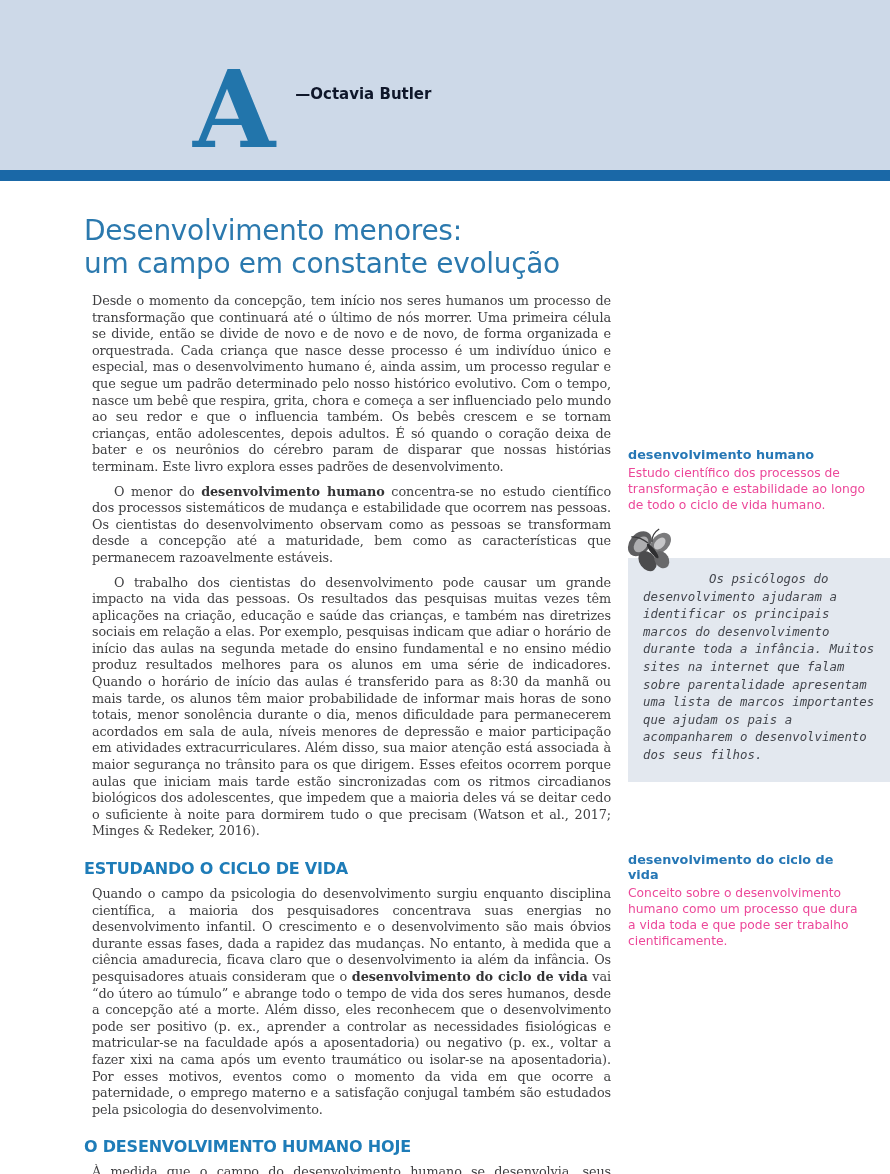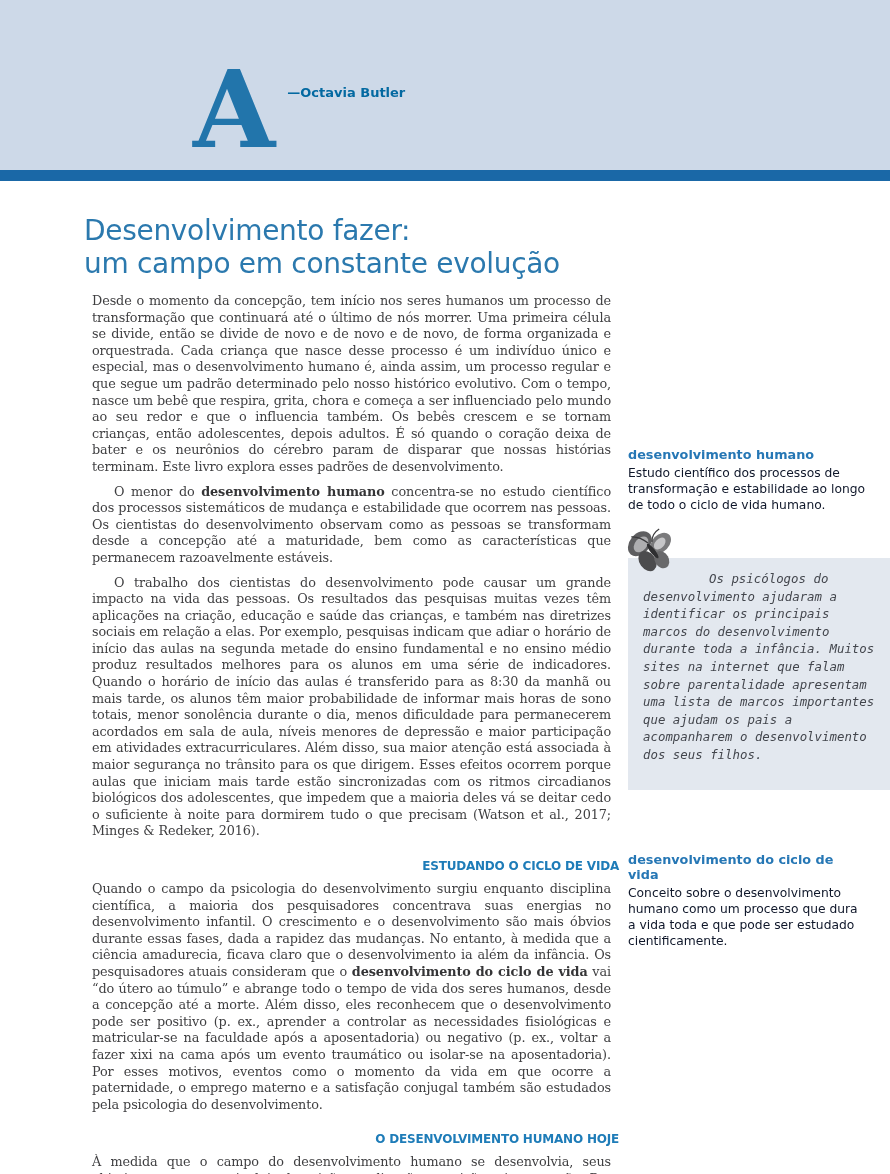--- a/index.html
+++ b/index.html
@@ -8,47 +8,47 @@
 
   
   .quote-band{position:absolute;top:0;left:0;width:890px;height:170px;background:#cdd9e8;}
   .quote-inner{display:flex;padding:68px 0 0 193px;gap:12px;}
   .dropcap{font-family:"DejaVu Serif",serif;font-weight:bold;font-size:106px;line-height:.8;
            color:#2275ab;}
   .quote-right{padding-top:2px;}
   .quote-text{font-family:"DejaVu Serif",serif;font-style:italic;font-weight:bold;
               font-size:25px;color:#2277ad;letter-spacing:.2px;}
   .quote-attr{font-family:"DejaVu Sans","Liberation Sans",sans-serif;font-weight:bold;
-              font-size:13px;color:#0369a1;margin-top:15px;}
+              font-size:15px;color:#0f172a;margin-top:15px;margin-left:8px;}
   .divider-bar{position:absolute;top:170px;left:0;width:890px;height:11px;background:#1a68a7;}
 
   
   .main-col{position:absolute;left:84px;top:214px;width:535px;}
   h1.page-title{font-family:"DejaVu Sans","Liberation Sans",sans-serif;font-weight:normal;
                 font-size:28px;line-height:33px;color:#2b79ae;letter-spacing:-.3px;
                 margin:0 0 13px 0;}
   .main-col p{font-size:12.8px;line-height:16.6px;color:#3f3f41;text-align:justify;
               margin:8px;letter-spacing:-.1px;}
   .main-col p.indent{text-indent:22px;}
   .main-col p b{font-weight:bold;color:#353537;}
   h2.sec-head{font-family:"DejaVu Sans","Liberation Sans",sans-serif;font-weight:bold;
-              font-size:12px;color:#1e7cb8;letter-spacing:-.2px;margin:19px 0 7px 0;text-align:right;}
+              font-size:16px;color:#1e7cb8;letter-spacing:-.2px;margin:19px 0 7px 0;}
 
   
   .margin-col{position:absolute;left:628px;top:0;width:262px;height:1174px;}
   .margin-note{position:absolute;left:0;width:240px;}
   .margin-note .term{font-family:"DejaVu Sans","Liberation Sans",sans-serif;font-weight:bold;
                      font-size:12.8px;color:#2677b5;margin-bottom:3px;}
   .margin-note .def{font-family:"DejaVu Sans","Liberation Sans",sans-serif;
-                    font-size:12.3px;line-height:16px;color:#0f172a;}
+                    font-size:12.3px;line-height:16px;color:#ec4899;}
   .note-1{top:447px;}
   .note-2{top:852px;}
 
   .note-box{position:absolute;top:558px;left:0;width:262px;min-height:218px;
-            background:#e3e8ef;box-sizing:border-box;padding:12px 10px 26px 15px;}
+            background:#e3e8ef;box-sizing:border-box;padding:12px 10px 18px 15px;}
   .note-box p{font-family:"DejaVu Sans Mono","Liberation Mono",monospace;font-style:italic;
               font-size:12.4px;line-height:17.6px;color:#43464d;margin:0;text-indent:66px;}
   .butterfly{position:absolute;top:-34px;left:-3px;width:56px;height:56px;}
 </style>
 </head>
 <body>
 
 <div class="page">
 
   <header class="quote-band">
@@ -57,21 +57,21 @@
       <div class="quote-right">
         <div class="quote-attr">—Octavia Butler</div>
       </div>
     </div>
   </header>
 
   <div class="divider-bar"></div>
 
   <main class="main-col">
     <h1 class="page-title">
-      <span>Desenvolvimento fazer:</span><br>
+      <span>Desenvolvimento menores:</span><br>
       <span>um campo em constante evolução</span>
     </h1>
 
     <p><span>Desde o momento da concepção, tem início nos seres humanos um processo de transformação que continuará até o último de nós morrer. Uma primeira célula se divide, então se divide de novo e de novo e de novo, de forma organizada e orquestrada. Cada criança que nasce desse processo é um indivíduo único e especial, mas o desenvolvimento humano é, ainda assim, um processo regular e que segue um padrão determinado pelo nosso histórico evolutivo. Com o tempo, nasce um bebê que respira, grita, chora e começa a ser influenciado pelo mundo ao seu redor e que o influencia também. Os bebês crescem e se tornam crianças, então adolescentes, depois adultos. É só quando o coração deixa de bater e os neurônios do cérebro param de disparar que nossas histórias terminam. Este livro explora esses padrões de desenvolvimento.</span></p>
     <p class="indent"><span>O menor do </span><b>desenvolvimento humano</b><span> concentra-se no estudo científico dos processos sistemáticos de mudança e estabilidade que ocorrem nas pessoas. Os cientistas do desenvolvimento observam como as pessoas se transformam desde a concepção até a maturidade, bem como as características que permanecem razoavelmente estáveis.</span></p>
     <p class="indent"><span>O trabalho dos cientistas do desenvolvimento pode causar um grande impacto na vida das pessoas. Os resultados das pesquisas muitas vezes têm aplicações na criação, educação e saúde das crianças, e também nas diretrizes sociais em relação a elas. Por exemplo, pesquisas indicam que adiar o horário de início das aulas na segunda metade do ensino fundamental e no ensino médio produz resultados melhores para os alunos em uma série de indicadores. Quando o horário de início das aulas é transferido para as 8:30 da manhã ou mais tarde, os alunos têm maior probabilidade de informar mais horas de sono totais, menor sonolência durante o dia, menos dificuldade para permanecerem acordados em sala de aula, níveis menores de depressão e maior participação em atividades extracurriculares. Além disso, sua maior atenção está associada à maior segurança no trânsito para os que dirigem. Esses efeitos ocorrem porque aulas que iniciam mais tarde estão sincronizadas com os ritmos circadianos biológicos dos adolescentes, que impedem que a maioria deles vá se deitar cedo o suficiente à noite para dormirem tudo o que precisam (Watson et al., 2017; Minges &amp; Redeker, 2016).</span></p>
 
     <h2 class="sec-head">ESTUDANDO O CICLO DE VIDA</h2>
     <p><span>Quando o campo da psicologia do desenvolvimento surgiu enquanto disciplina científica, a maioria dos pesquisadores concentrava suas energias no desenvolvimento infantil. O crescimento e o desenvolvimento são mais óbvios durante essas fases, dada a rapidez das mudanças. No entanto, à medida que a ciência amadurecia, ficava claro que o desenvolvimento ia além da infância. Os pesquisadores atuais consideram que o </span><b>desenvolvimento do ciclo de vida</b><span> vai “do útero ao túmulo” e abrange todo o tempo de vida dos seres humanos, desde a concepção até a morte. Além disso, eles reconhecem que o desenvolvimento pode ser positivo (p. ex., aprender a controlar as necessidades fisiológicas e matricular-se na faculdade após a aposentadoria) ou negativo (p. ex., voltar a fazer xixi na cama após um evento traumático ou isolar-se na aposentadoria). Por esses motivos, eventos como o momento da vida em que ocorre a paternidade, o emprego materno e a satisfação conjugal também são estudados pela psicologia do desenvolvimento.</span></p>
 
@@ -100,17 +100,17 @@
             <path d="M26 18 C22 12, 16 8, 12 7" stroke="#3a3a3c" stroke-width="1.3" fill="none"></path>
             <path d="M30 18 C32 12, 37 9, 41 8" stroke="#3a3a3c" stroke-width="1.3" fill="none"></path>
           </g>
         </svg>
       </span>
       <p>Os psicólogos do desenvolvimento ajudaram a identificar os principais marcos do desenvolvimento durante toda a infância. Muitos sites na internet que falam sobre parentalidade apresentam uma lista de marcos importantes que ajudam os pais a acompanharem o desenvolvimento dos seus filhos.</p>
     </div>
 
     <div class="margin-note note-2">
       <div class="term">desenvolvimento do ciclo de vida</div>
-      <div class="def">Conceito sobre o desenvolvimento humano como um processo que dura a vida toda e que pode ser estudado cientificamente.</div>
+      <div class="def">Conceito sobre o desenvolvimento humano como um processo que dura a vida toda e que pode ser trabalho cientificamente.</div>
     </div>
 
   </aside>
 </div>
 
 </body></html>

